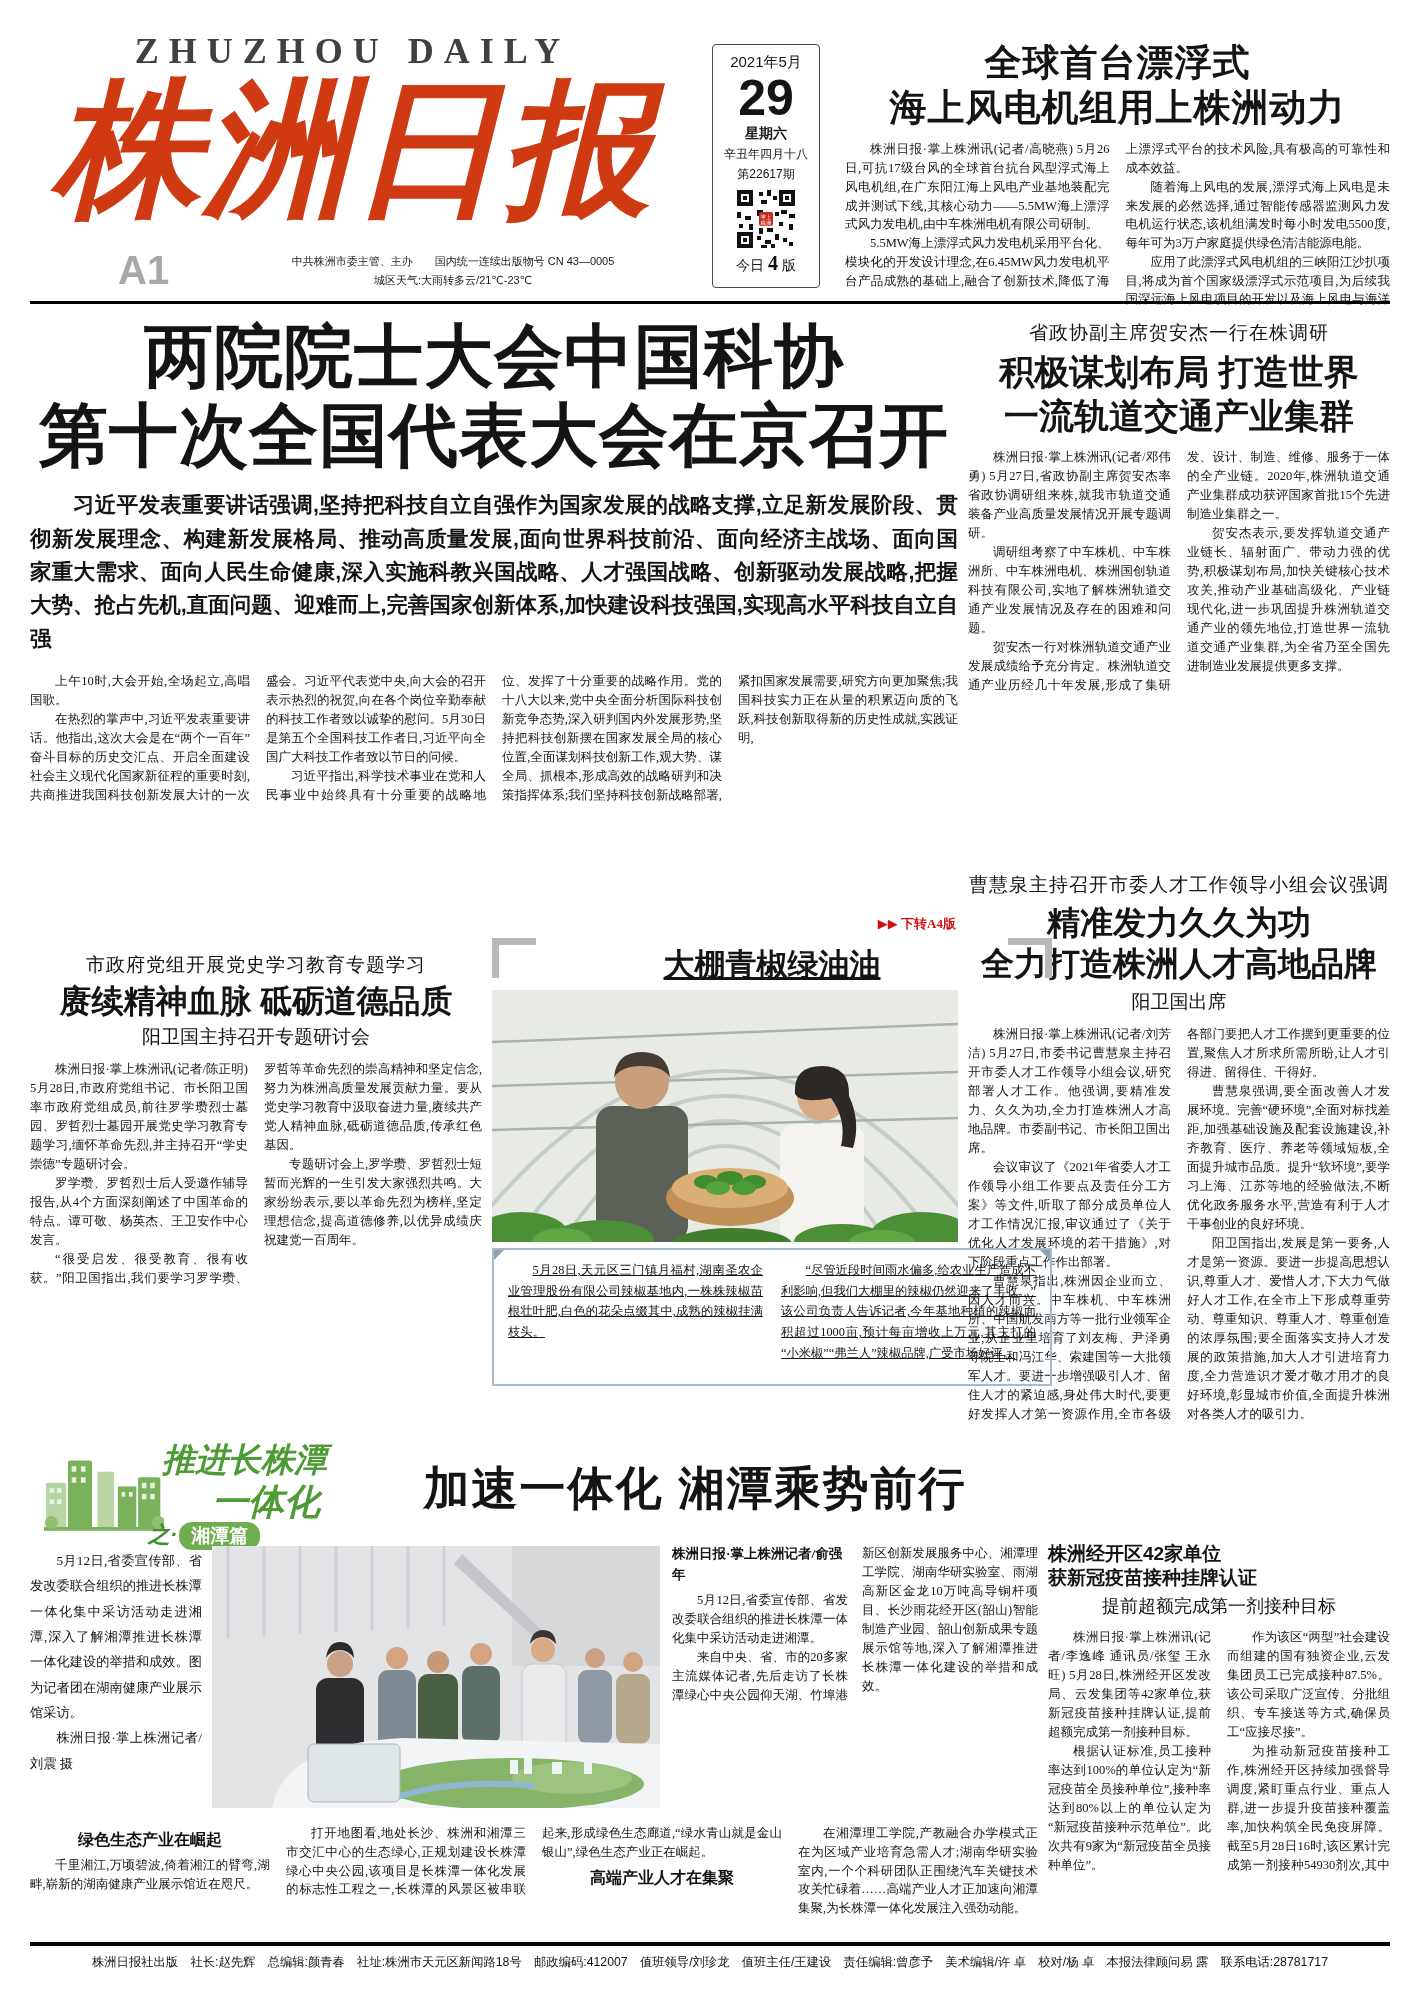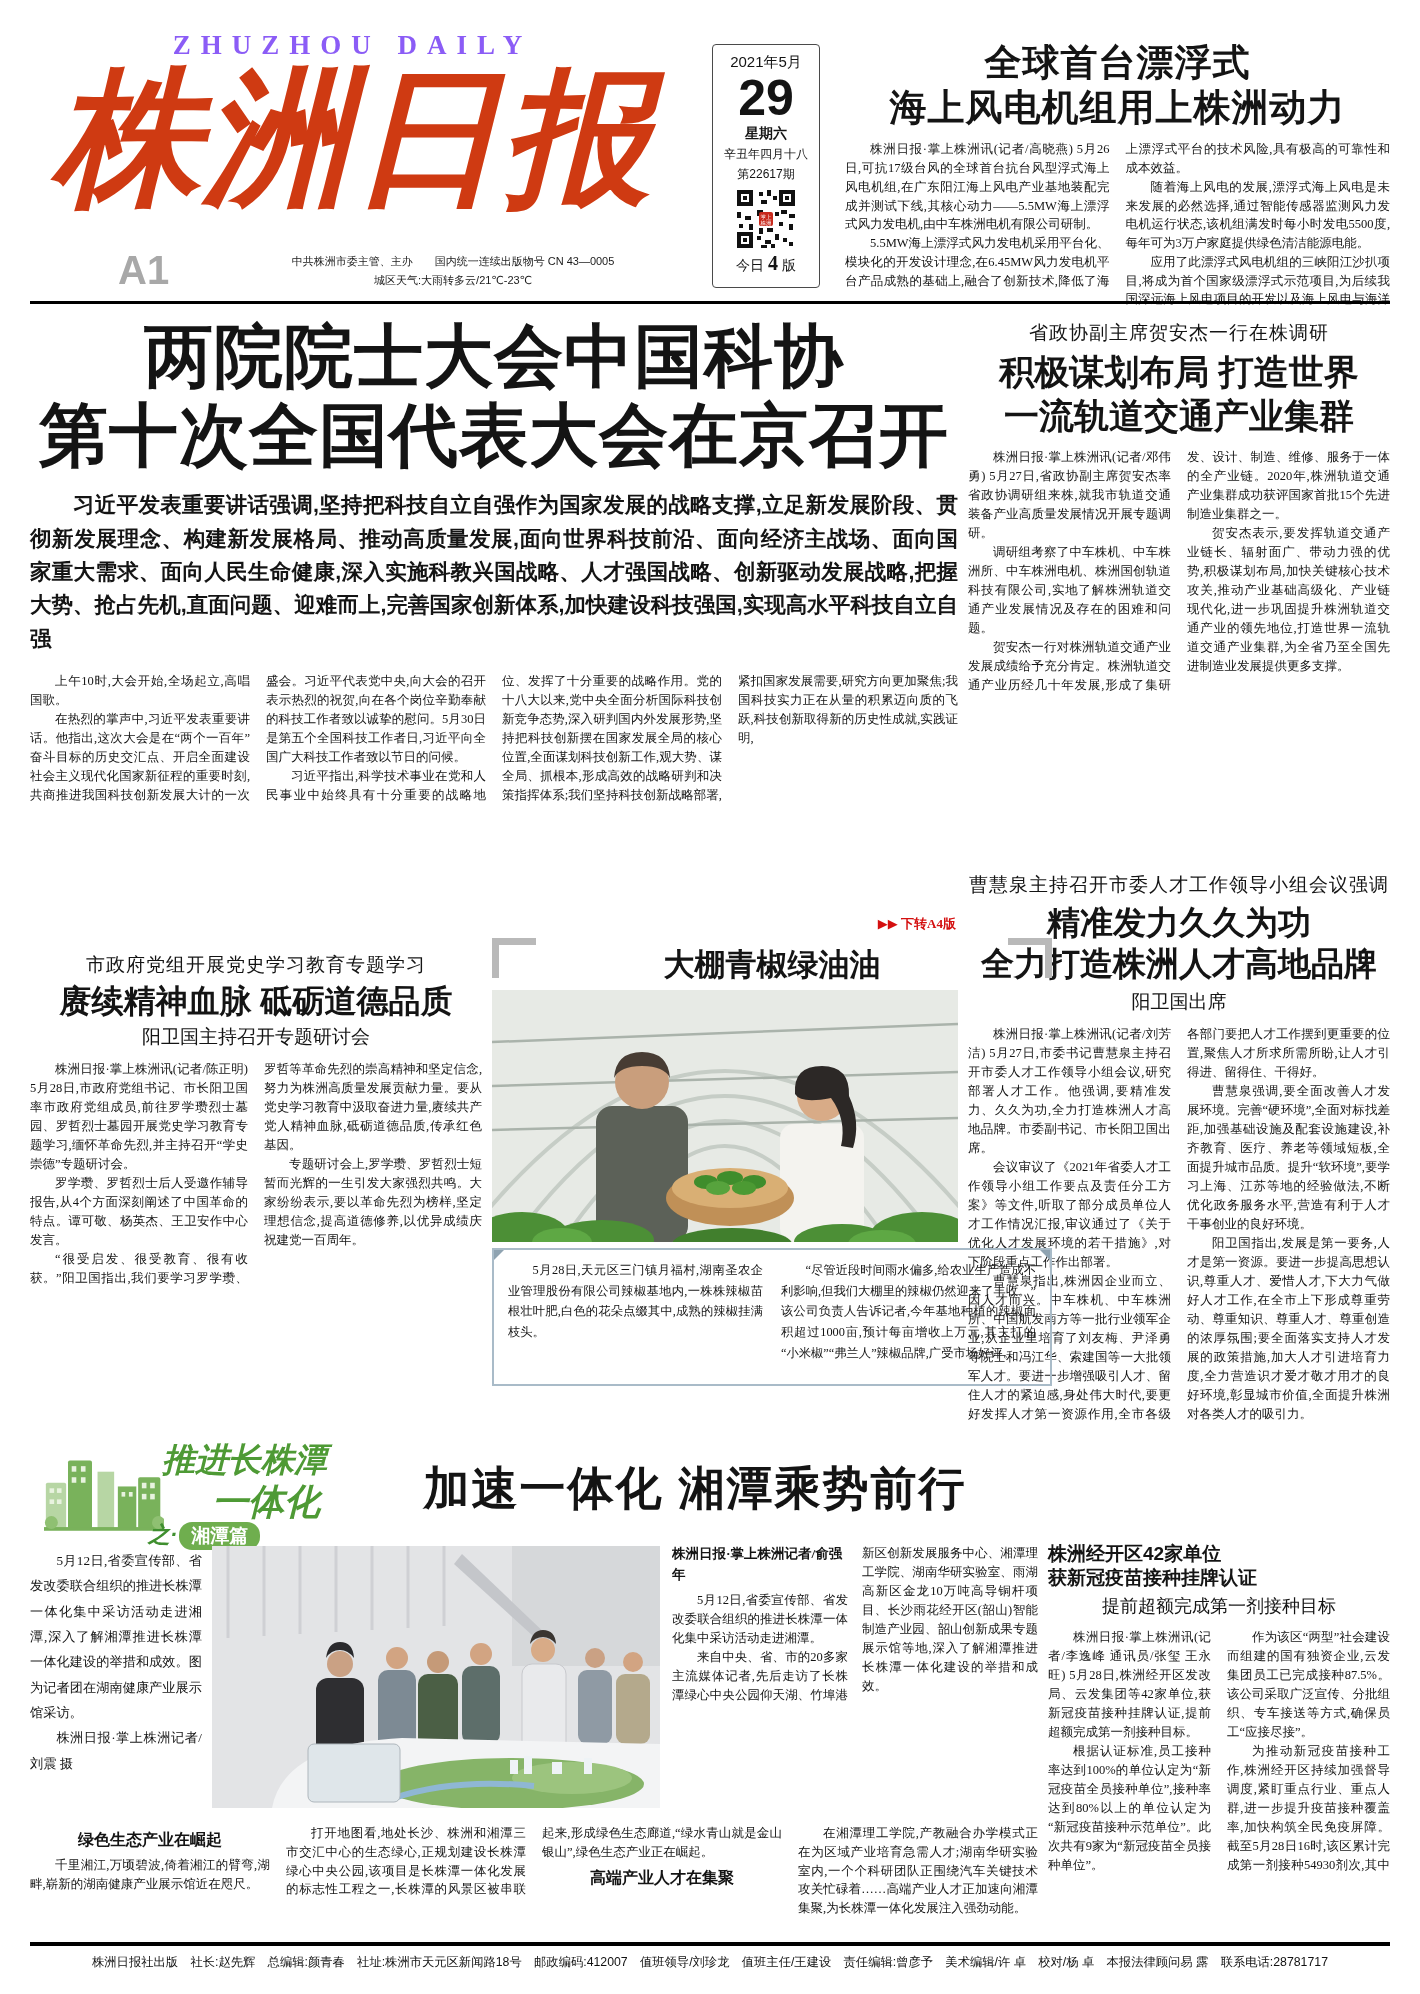--- a/index.html
+++ b/index.html
@@ -7,21 +7,21 @@
   .page {
     position:relative; width:1420px; height:1994px; margin:0 auto;
     background:#fff; overflow:hidden; color:#141414;
     font-family:"Liberation Serif","DejaVu Serif",serif;
   }
   .sans { font-family:"Liberation Sans","DejaVu Sans",sans-serif; }
   p.body-p { text-indent:2em; text-align:justify; }
 
   
   .masthead { position:absolute; left:30px; top:30px; width:645px; text-align:center; }
-  .masthead-en { font-size:27px; font-weight:bold; letter-spacing:10px; color:#8b5cf6; }
+  .masthead-en { font-size:36px; font-weight:bold; letter-spacing:10px; color:#404040; }
   .masthead-cn { font-size:148px; line-height:1.05; font-weight:bold; color:#cf3a12;
                  font-family:"DejaVu Sans",sans-serif; font-style:italic; letter-spacing:2px; }
   .edition { position:absolute; left:118px; top:248px; font-size:40px; font-weight:bold; color:#a8a8a8; }
   .pub-lines { position:absolute; left:238px; top:252px; width:430px; text-align:center;
                font-size:11px; line-height:1.75; color:#1a1a1a; }
   .datebox { position:absolute; left:712px; top:44px; width:108px; height:244px;
              border:1.5px solid #4a4a4a; border-radius:4px; text-align:center; padding-top:8px; }
   .datebox .ym { font-size:15px; }
   .datebox .day { font-size:50px; font-weight:bold; line-height:1.05; }
   .datebox .wk { font-size:14px; font-weight:bold; }
@@ -59,21 +59,21 @@
                line-height:1.52; overflow:hidden; }
   .rail1 .rail-body { height:392px; }
   .rail2 .rail-body { height:492px; }
 
   
   .leftmid { position:absolute; left:30px; top:952px; width:452px; }
   .leftmid h2 { text-align:center; font-size:32px; line-height:1.2; margin-top:4px; }
   .leftmid .rail-body { height:352px; }
 
   
-  .feature { position:absolute; left:492px; top:938px; width:560px; }
+  .feature { position:absolute; left:492px; top:938px; width:560px;text-decoration:underline; }
   .feature-head { position:relative; height:52px; }
   .bracket { position:absolute; width:44px; height:40px; }
   .bracket.tl { left:0; top:0; border-left:7px solid #b9b9b9; border-top:7px solid #b9b9b9; }
   .bracket.tr { right:0; top:0; border-right:7px solid #b9b9b9; border-top:7px solid #b9b9b9; }
   .feature-head h2 { text-align:center; font-size:31px; padding-top:6px; }
   .feature-photo { display:block; width:466px; height:252px; }
   .feature-cap { position:relative; margin-top:6px; border:2px solid #a9bbc8; padding:10px 14px 8px;
                  column-count:2; column-gap:18px; font-size:12.3px; line-height:1.68;
                  height:138px; overflow:hidden; }
   .corner-cut { position:absolute; width:0; height:0; border-style:solid; }

